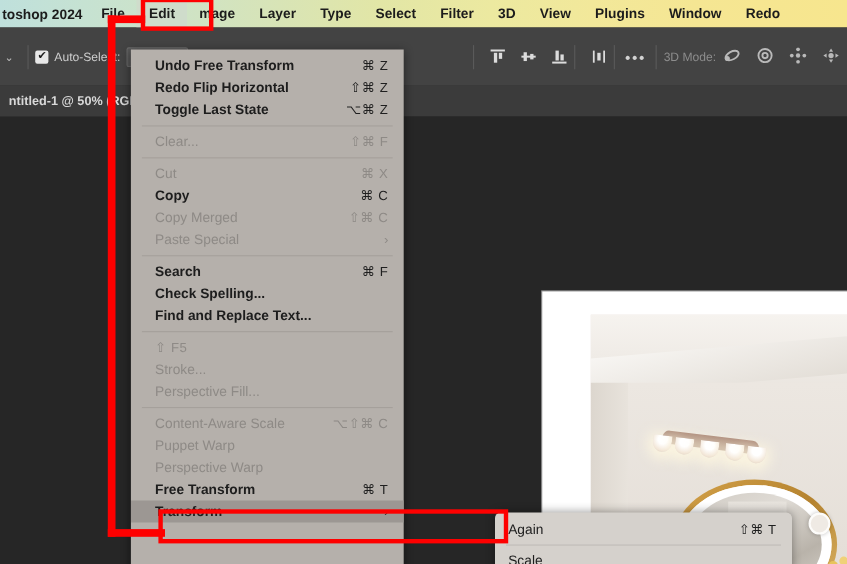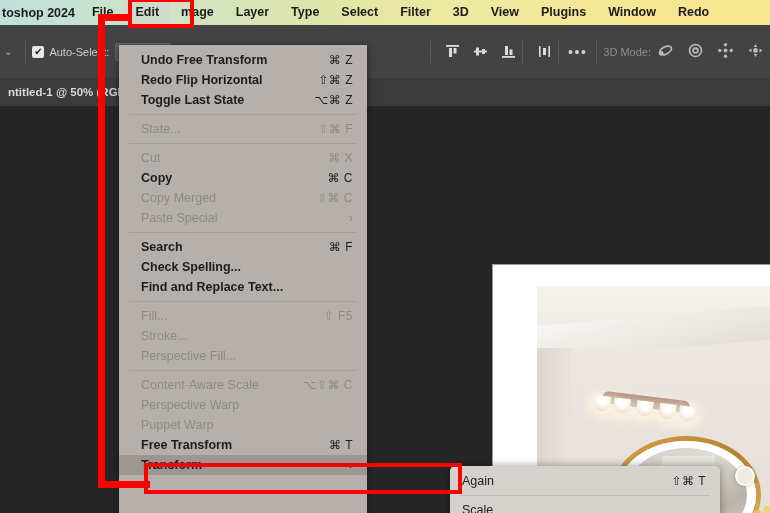--- a/index.html
+++ b/index.html
@@ -304,21 +304,21 @@
       <span class="key">⇧⌘ Z</span>
     </div>
     <div class="mrow bold">
       <span class="lbl">Toggle Last State</span>
       <span class="key">⌥⌘ Z</span>
     </div>
 
     <div class="msep"></div>
 
     <div class="mrow dim">
-      <span class="lbl">State...</span>
+      <span class="lbl">Clear...</span>
       <span class="key">⇧⌘ F</span>
     </div>
 
     <div class="msep"></div>
 
     <div class="mrow dim">
       <span class="lbl">Cut</span>
       <span class="key">⌘ X</span>
     </div>
     <div class="mrow bold">
@@ -345,44 +345,43 @@
       <span class="key"></span>
     </div>
     <div class="mrow bold">
       <span class="lbl">Find and Replace Text...</span>
       <span class="key"></span>
     </div>
 
     <div class="msep"></div>
 
     <div class="mrow dim">
-      <span class="lbl">Fill...</span>
       <span class="key">⇧ F5</span>
     </div>
     <div class="mrow dim">
       <span class="lbl">Stroke...</span>
       <span class="key"></span>
     </div>
     <div class="mrow dim">
       <span class="lbl">Perspective Fill...</span>
       <span class="key"></span>
     </div>
 
     <div class="msep"></div>
 
     <div class="mrow dim">
       <span class="lbl">Content-Aware Scale</span>
       <span class="key">⌥⇧⌘ C</span>
     </div>
     <div class="mrow dim">
+      <span class="lbl">Puppet Warp</span>
+      <span class="key"></span>
+    </div>
+    <div class="mrow dim">
       <span class="lbl">Perspective Warp</span>
-      <span class="key"></span>
-    </div>
-    <div class="mrow dim">
-      <span class="lbl">Puppet Warp</span>
       <span class="key"></span>
     </div>
     <div class="mrow bold">
       <span class="lbl">Free Transform</span>
       <span class="key">⌘ T</span>
     </div>
     <div class="mrow bold sel">
       <span class="lbl">Transform</span>
       <span class="arrow">›</span>
     </div>

